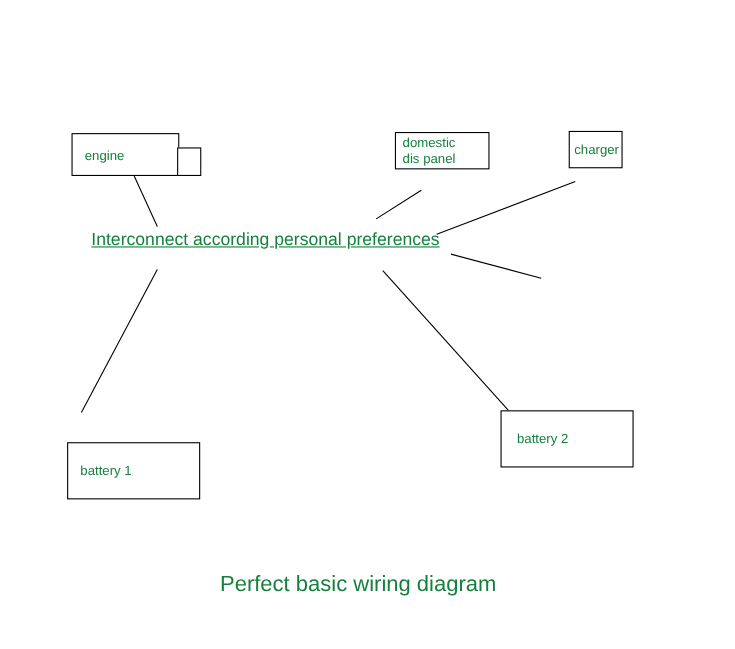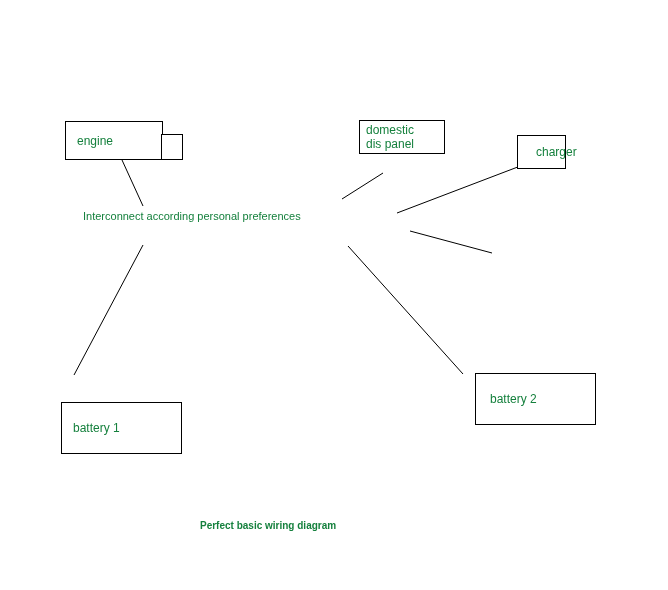--- a/index.html
+++ b/index.html
@@ -26,37 +26,37 @@
     font-size: 12px;
     display: flex;
     align-items: center;
   }
   .box span { white-space: pre; }
   .box-engine      { left: 65px;  top: 121px; width: 98px;  height: 39px; padding-left: 11px; }
   .box-engine-port { left: 161px; top: 134px; width: 22px;  height: 26px; }
   .box-domestic    { left: 359px; top: 120px; width: 86px;  height: 34px;
                      align-items: flex-start; padding: 2px 0 0 6px; line-height: 14px; }
   .box-domestic .two-line span { display: block; }
-  .box-charger     { left: 517px; top: 119px; width: 49px;  height: 34px; padding-left: 18px; margin-top: 16px; }
+  .box-charger     { left: 517px; top: 119px; width: 49px;  height: 34px; padding-left: 4px; }
   .box-solar       { left: 502px; top: 221px; width: 96px;  height: 64px;
                      align-items: flex-start; padding: 12px 0 0 9px; }
   .box-battery1    { left: 61px;  top: 375px; width: 121px; height: 52px; padding-left: 11px; margin-top: 27px; }
-  .box-battery2    { left: 455px; top: 373px; width: 121px; height: 52px; padding-left: 14px; margin-left: 20px; }
+  .box-battery2    { left: 455px; top: 373px; width: 121px; height: 52px; padding-left: 14px; }
   .central-text {
     position: absolute;
     left: 83px; top: 210px;
-    font-size: 11px;
+    font-size: 16px;
     white-space: nowrap;
+    text-decoration: underline;
   }
   .diagram-title {
     position: absolute;
     left: 200px; top: 520px;
-    font-size: 10px;
+    font-size: 20px;
     white-space: nowrap;
-    font-weight: bold;
   }
 </style>
 </head>
 <body>
 
 <div class="canvas">
 
   <svg class="connectors" viewBox="0 0 668 590" xmlns="http://www.w3.org/2000/svg">
     <line x1="122" y1="160" x2="143" y2="206"></line>
     <line x1="143" y1="245" x2="74" y2="375"></line>

